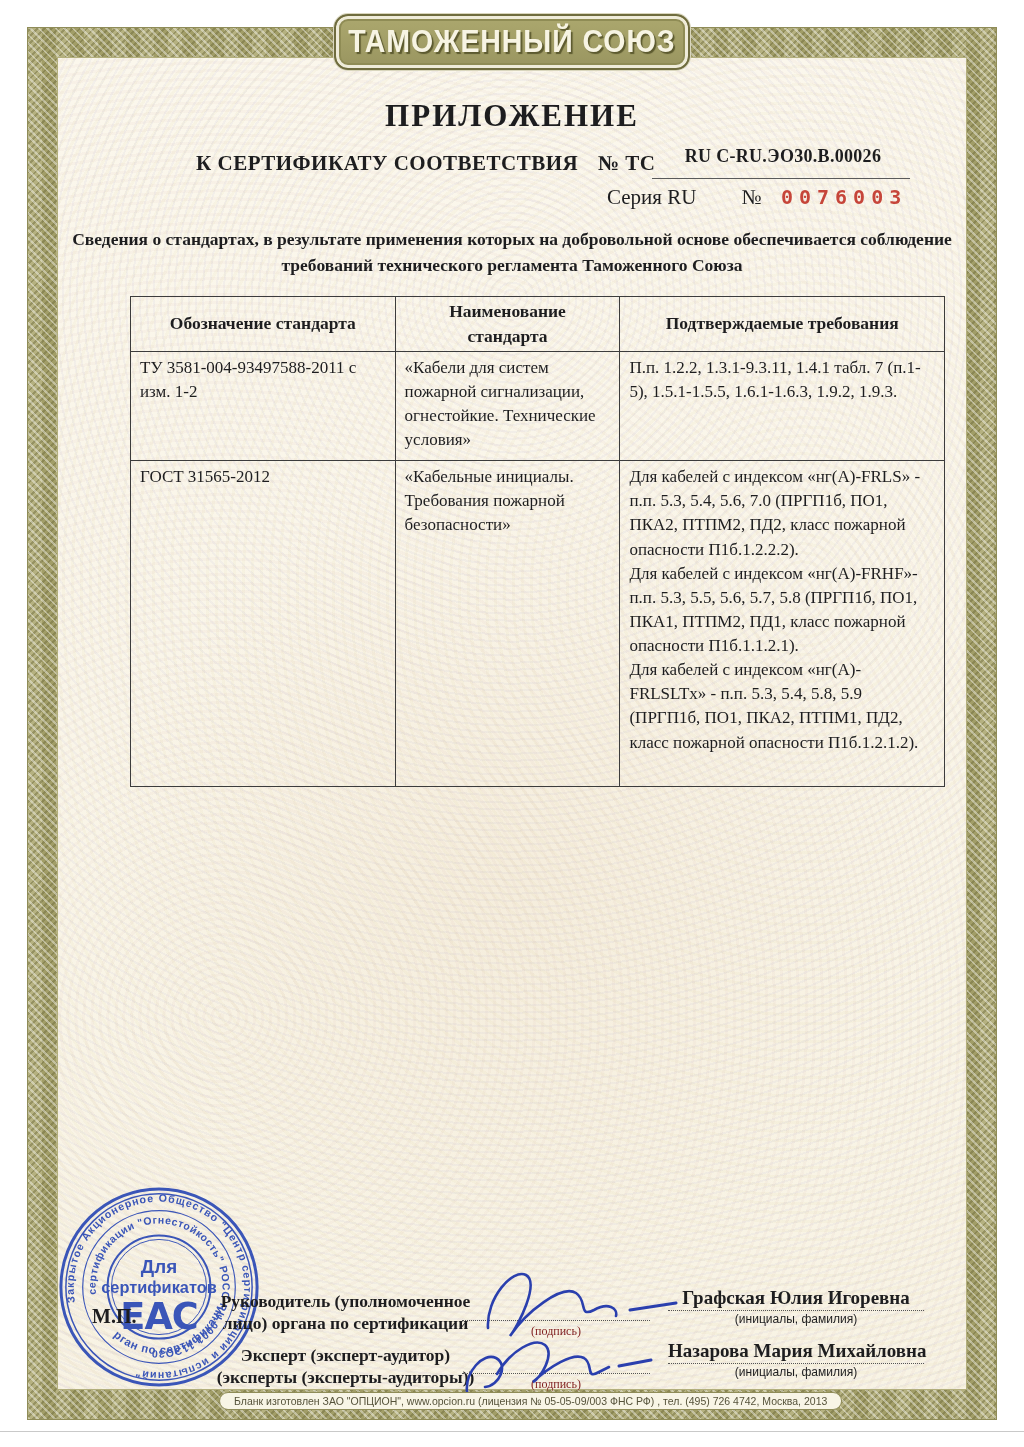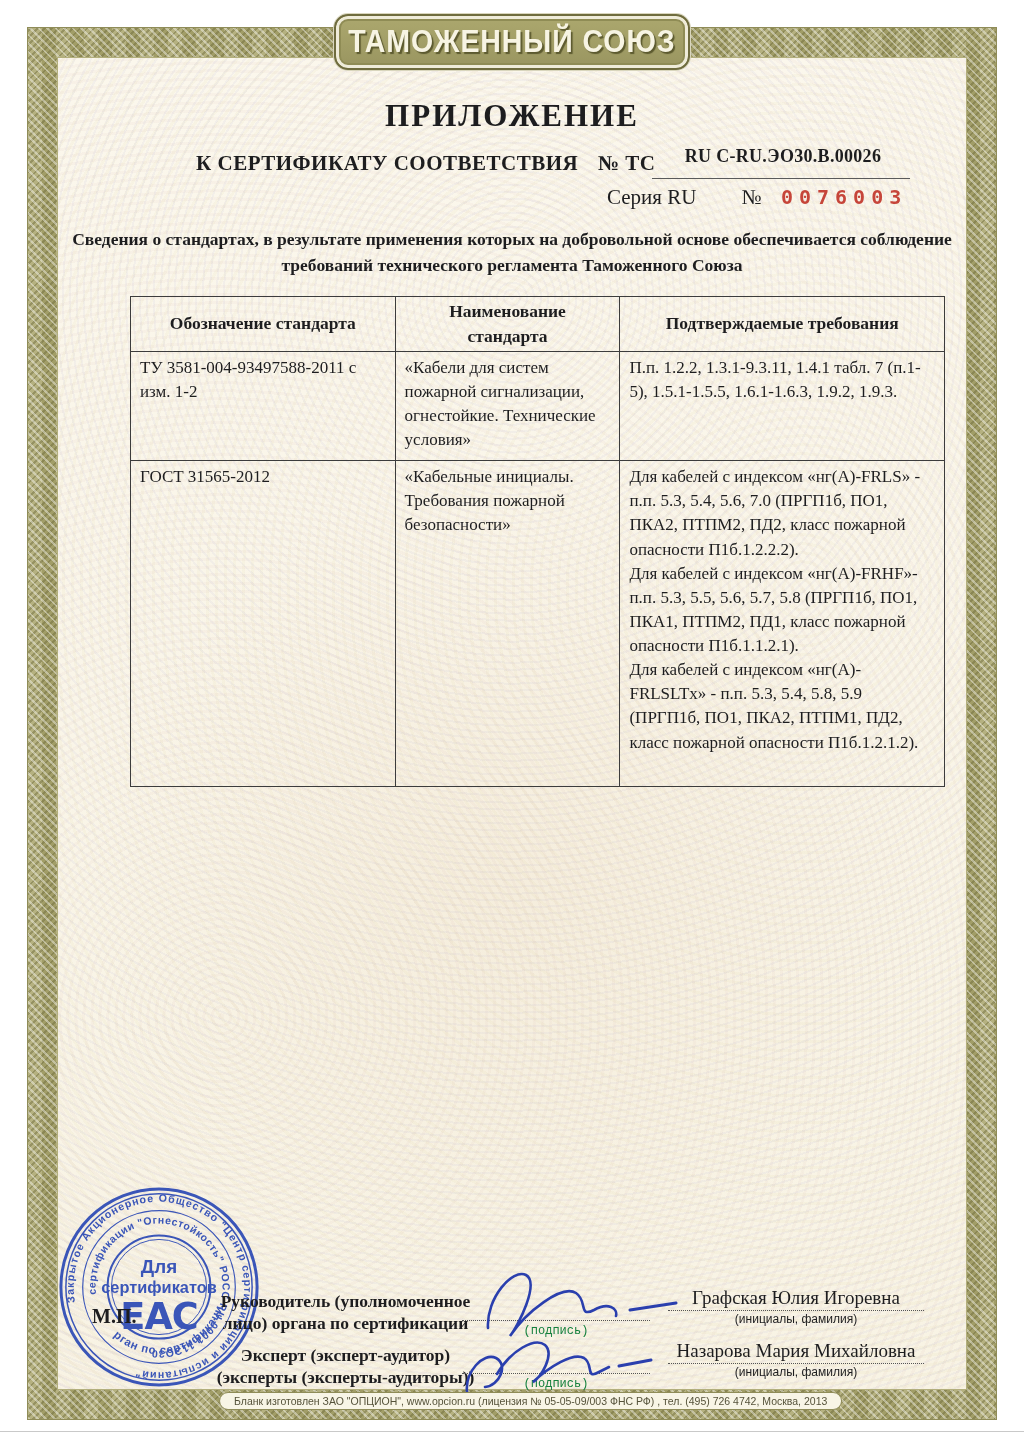--- a/index.html
+++ b/index.html
@@ -55,25 +55,25 @@
   td .para{margin:0;}
   
   .mp{position:absolute;left:92px;top:1305px;font-size:20px;font-weight:bold;}
   .role{position:absolute;left:213px;width:265px;font-size:17.5px;font-weight:bold;line-height:1.25;text-align:center;}
   .role1{top:1291px;}
   .role2{top:1345px;}
   .sig-line{position:absolute;left:462px;width:188px;border-bottom:1.5px dotted #555;}
   .sig-line1{top:1320px;}
   .sig-line2{top:1373px;}
   .podpis{position:absolute;left:462px;width:188px;text-align:center;
-    font-family:Liberation Mono, monospace;font-size:12px;color:#15803d;}
+    font-family:Liberation Serif, serif;font-size:12px;color:#7f1d1d;}
   .podpis1{top:1324px;}
   .podpis2{top:1377px;}
   .name-block{position:absolute;left:668px;width:256px;text-align:center;}
-  .name-block .nm{font-size:19px;white-space:nowrap;}
+  .name-block .nm{font-size:19px;white-space:nowrap;font-weight:bold;}
   .name-block .ln{border-top:1.5px dotted #555;margin-top:1px;}
   .name-block .cap{font-family:"Liberation Sans",sans-serif;font-size:12px;margin-top:1px;}
   .name1{top:1287px;}
   .name2{top:1340px;}
   .sig-ink{position:absolute;pointer-events:none;}
   .stamp-wrap{position:absolute;left:50px;top:1178px;opacity:.92;}
   
   .imprint{position:absolute;top:1392px;left:50%;transform:translateX(-47%);
     font-family:"Liberation Sans",sans-serif;font-size:10.5px;color:#55523a;
     background:#f8f5e6;border:1px solid #8f8c58;border-radius:9px;

